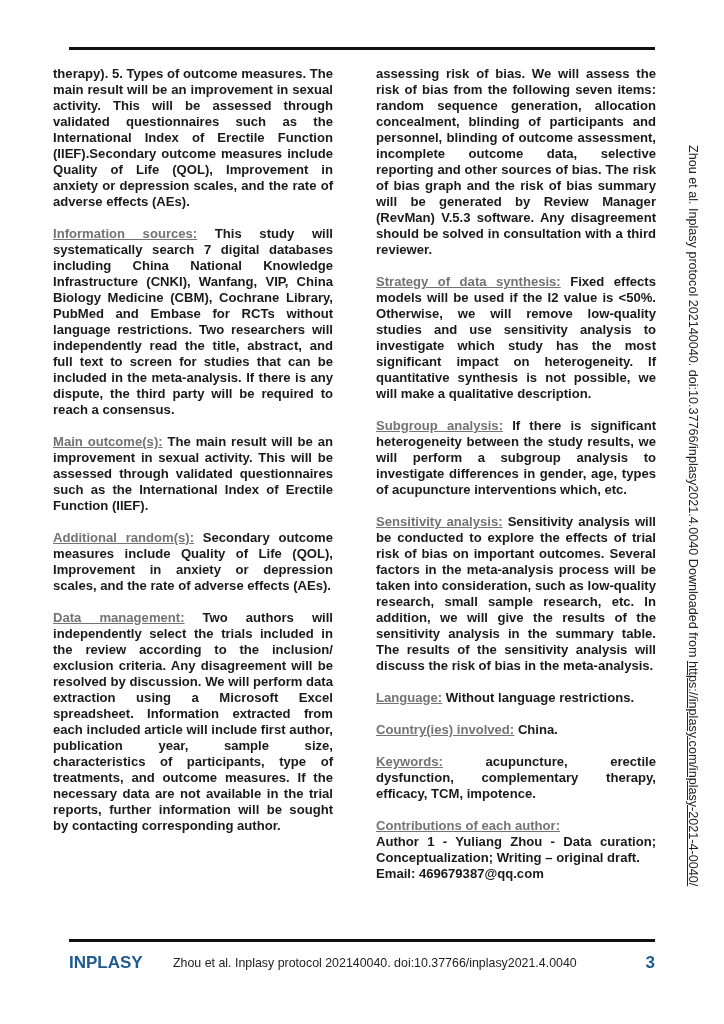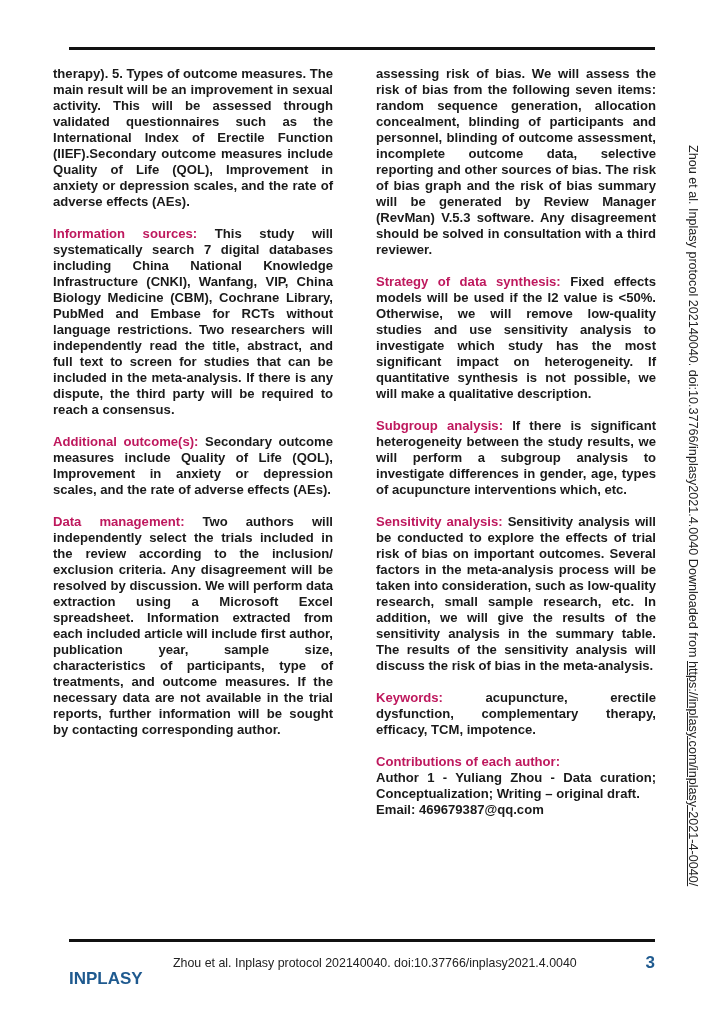--- a/index.html
+++ b/index.html
@@ -7,42 +7,46 @@
          font-family: "Liberation Sans", sans-serif; color: #1a1a1a; }
   .rule { position: absolute; left: 69px; width: 586px; height: 3px; background: #111; }
   .rule.top { top: 47px; }
   .rule.bottom { top: 939px; }
   .col { position: absolute; top: 66px; width: 280px; font-size: 13.1px; line-height: 16px;
          font-weight: bold; text-align: justify; }
   .col.left { left: 53px; }
   .col.right { left: 376px; }
   .col p { margin: 0 0 16px 0; }
   .col p.tight { margin-bottom: 0; }
-  .h { color: #be185d; }
+  .h { color: #737373; text-decoration: underline; }
   .side { position: absolute; left: 700px; top: 145px; transform-origin: 0 0;
           transform: rotate(90deg); white-space: nowrap; font-size: 12.6px; color: #222; }
   .side a { color: #222; text-decoration: underline; }
   .footer { position: absolute; top: 953px; left: 69px; width: 586px; height: 24px; }
-  .brand { position: absolute; left: 0; top: 16px; font-size: 17px; font-weight: bold; color: #1f5a8f; }
+  .brand { position: absolute; left: 0; top: 0; font-size: 17px; font-weight: bold; color: #1f5a8f; }
   .cite { position: absolute; left: 104px; top: 3px; font-size: 12.4px; color: #222; }
   .pagenum { position: absolute; right: 0; top: 0; font-size: 17px; font-weight: bold; color: #1f5a8f; }
 </style>
 </head>
 <body>
 
 <div class="rule top"></div>
 
 <div class="col left">
   <p>therapy). 5. Types of outcome measures. The main result will be an improvement in sexual activity. This will be assessed through validated questionnaires such as the International Index of Erectile Function (IIEF).Secondary outcome measures include Quality of Life (QOL), Improvement in anxiety or depression scales, and the rate of adverse effects (AEs).</p>
   <p>
     <span class="h">Information sources:</span>
     <span>This study will systematically search 7 digital databases including China National Knowledge Infrastructure (CNKI), Wanfang, VIP, China Biology Medicine (CBM), Cochrane Library, PubMed and Embase for RCTs without language restrictions. Two researchers will independently read the title, abstract, and full text to screen for studies that can be included in the meta-analysis. If there is any dispute, the third party will be required to reach a consensus.</span>
   </p>
   <p>
-    <span class="h">Additional outcome(s):</span>
+    <span class="h">Main outcome(s):</span>
+    <span>The main result will be an improvement in sexual activity. This will be assessed through validated questionnaires such as the International Index of Erectile Function (IIEF).</span>
+  </p>
+  <p>
+    <span class="h">Additional random(s):</span>
     <span>Secondary outcome measures include Quality of Life (QOL), Improvement in anxiety or depression scales, and the rate of adverse effects (AEs).</span>
   </p>
   <p>
     <span class="h">Data management:</span>
     <span>Two authors will independently select the trials included in the review according to the inclusion/ exclusion criteria. Any disagreement will be resolved by discussion. We will perform data extraction using a Microsoft Excel spreadsheet. Information extracted from each included article will include first author, publication year, sample size, characteristics of participants, type of treatments, and outcome measures. If the necessary data are not available in the trial reports, further information will be sought by contacting corresponding author.</span>
   </p>
 </div>
 
 <div class="col right">
   <p>assessing risk of bias. We will assess the risk of bias from the following seven items: random sequence generation, allocation concealment, blinding of participants and personnel, blinding of outcome assessment, incomplete outcome data, selective reporting and other sources of bias. The risk of bias graph and the risk of bias summary will be generated by Review Manager (RevMan) V.5.3 software. Any disagreement should be solved in consultation with a third reviewer.</p>
@@ -50,20 +54,28 @@
     <span class="h">Strategy of data synthesis:</span>
     <span>Fixed effects models will be used if the I2 value is &lt;50%. Otherwise, we will remove low-quality studies and use sensitivity analysis to investigate which study has the most significant impact on heterogeneity. If quantitative synthesis is not possible, we will make a qualitative description.</span>
   </p>
   <p>
     <span class="h">Subgroup analysis:</span>
     <span>If there is significant heterogeneity between the study results, we will perform a subgroup analysis to investigate differences in gender, age, types of acupuncture interventions which, etc.</span>
   </p>
   <p>
     <span class="h">Sensitivity analysis:</span>
     <span>Sensitivity analysis will be conducted to explore the effects of trial risk of bias on important outcomes. Several factors in the meta-analysis process will be taken into consideration, such as low-quality research, small sample research, etc. In addition, we will give the results of the sensitivity analysis in the summary table. The results of the sensitivity analysis will discuss the risk of bias in the meta-analysis.</span>
+  </p>
+  <p>
+    <span class="h">Language:</span>
+    <span>Without language restrictions.</span>
+  </p>
+  <p>
+    <span class="h">Country(ies) involved:</span>
+    <span>China.</span>
   </p>
   <p>
     <span class="h">Keywords:</span>
     <span>acupuncture, erectile dysfunction, complementary therapy, efficacy, TCM, impotence.</span>
   </p>
   <p class="tight">
     <span class="h">Contributions of each author:</span><br>
     <span>Author 1 - Yuliang Zhou -  Data curation; Conceptualization; Writing – original draft.</span><br>
     <span>Email: 469679387@qq.com</span>
   </p>

